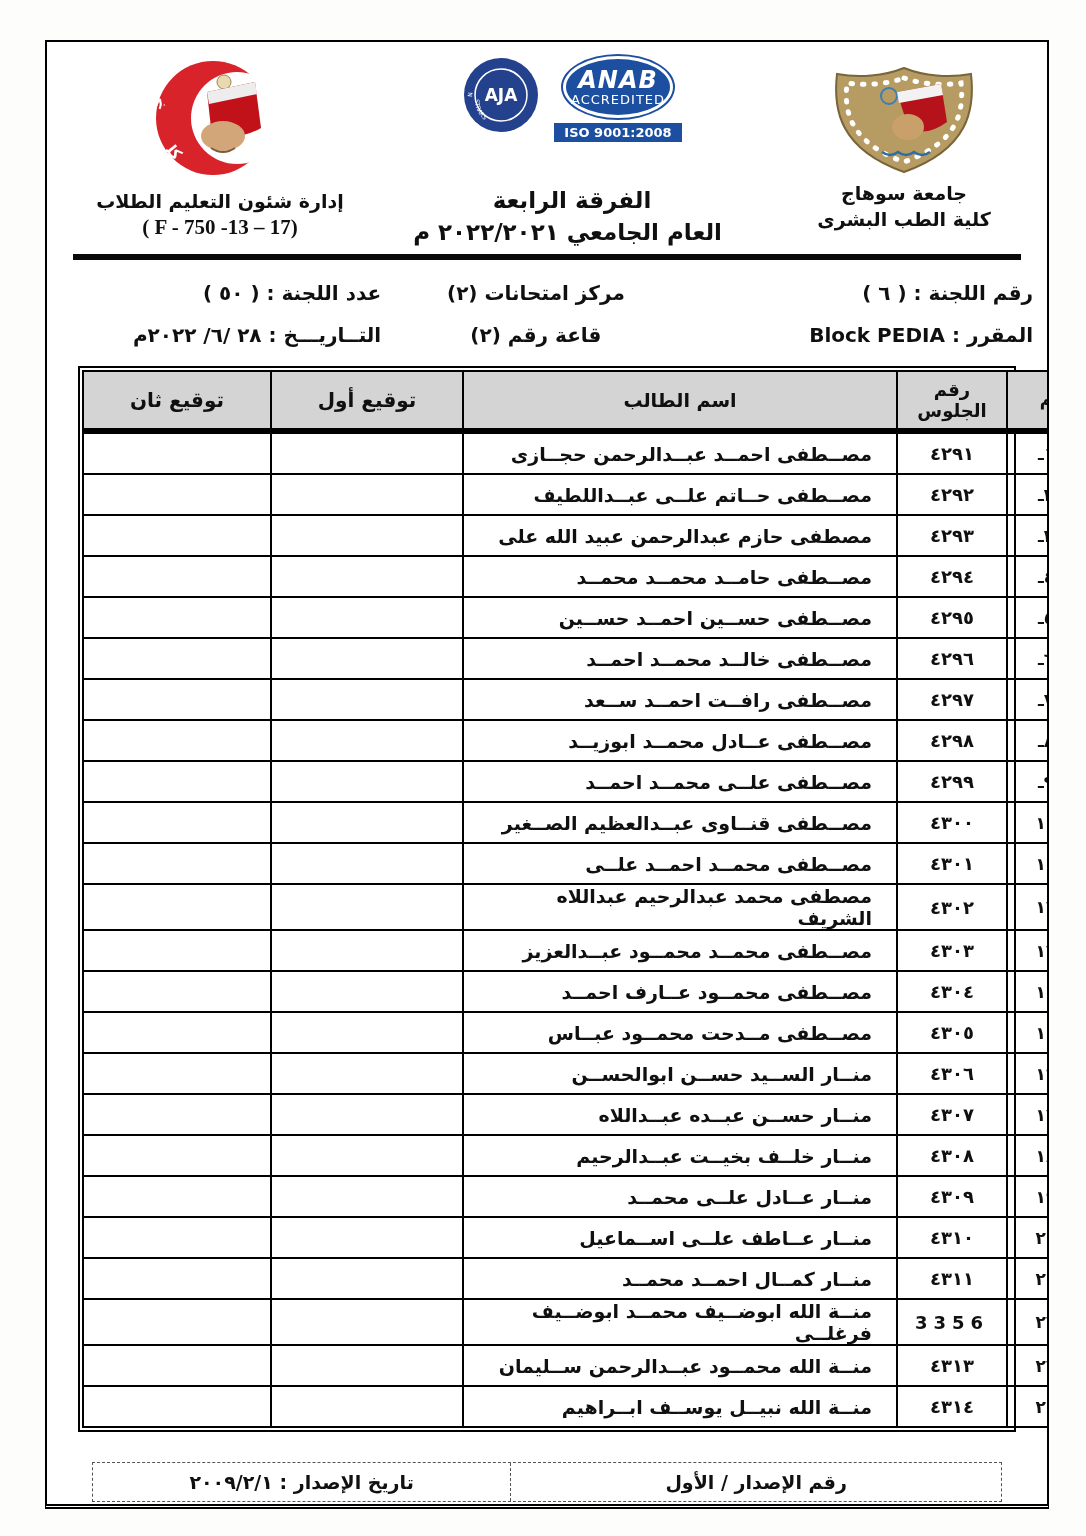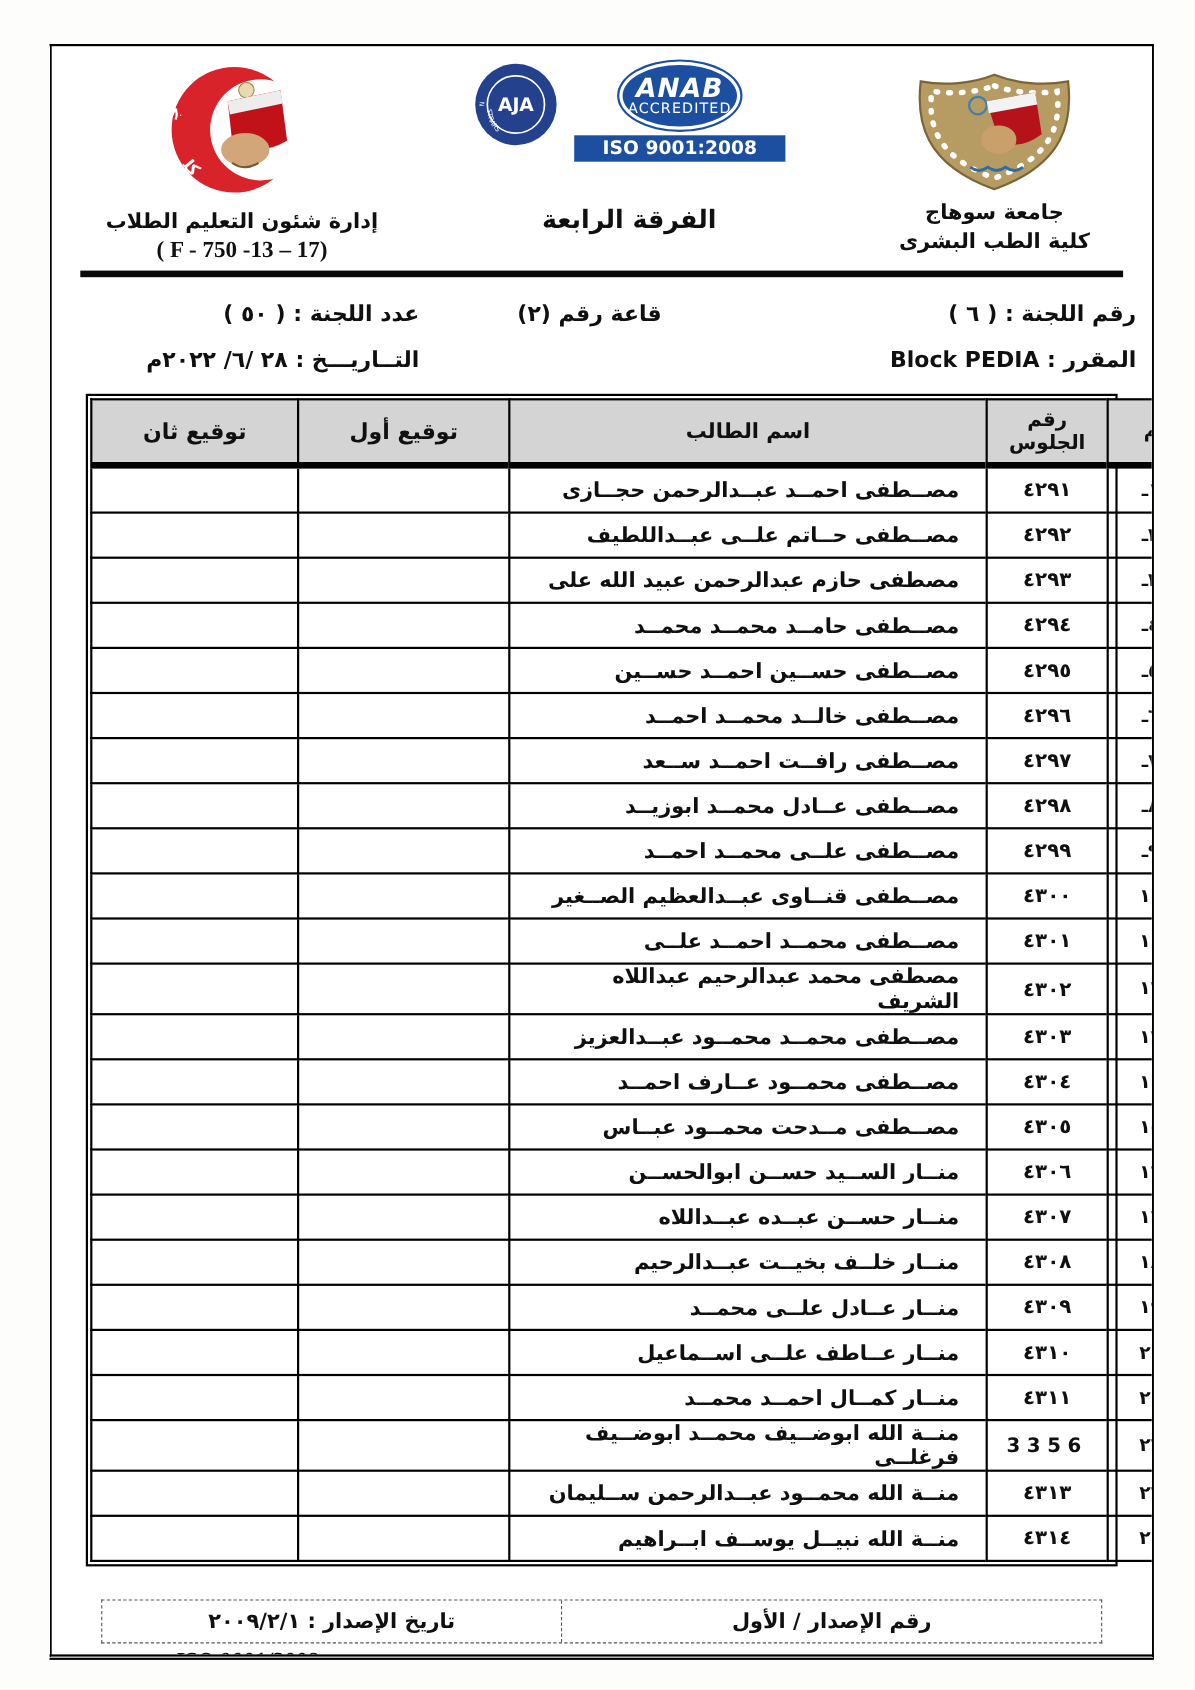--- a/index.html
+++ b/index.html
@@ -18,22 +18,22 @@
   .h-cap{font-size:19px;font-weight:bold;line-height:26px;white-space:nowrap;}
   .h-title{font-size:23px;font-weight:bold;line-height:32px;white-space:nowrap;}
   .serif{font-family:"Liberation Serif",serif;font-size:21px;}
   .logos{display:flex;align-items:flex-start;justify-content:center;gap:14px;height:128px;}
   .anab{display:flex;flex-direction:column;align-items:center;text-align:right;}
   .anab-ellipse{width:104px;height:56px;border-radius:50%;background:#1d4fa0;color:#fff;
         display:flex;flex-direction:column;align-items:center;justify-content:center;
         border:3px solid #fff;box-shadow:0 0 0 2px #1d4fa0;}
   .anab-name{font-size:24px;font-weight:bold;font-style:italic;line-height:24px;letter-spacing:1px;}
   .anab-acc{font-size:13px;letter-spacing:1px;}
-  .anab-iso{margin-top:5px;background:#1d4fa0;color:#fff;font-size:17px;font-weight:bold;
-        padding:2px 26px;white-space:nowrap;}
+  .anab-iso{margin-top:5px;background:#1d4fa0;color:#fff;font-size:13px;font-weight:bold;
+        padding:2px 10px;white-space:nowrap;}
 
   
   .sep{height:6px;background:#0a0a0a;margin:6px 26px 0 26px;}
   .info{display:flex;padding:12px 14px 0 30px;font-size:20px;font-weight:bold;}
   .info div{line-height:42px;white-space:nowrap;}
   .i1{width:40%;text-align:right;}
   .i2{width:24%;text-align:center;}
   .i3{width:36%;text-align:right;padding-right:40px;box-sizing:border-box;}
 
   
@@ -100,20 +100,21 @@
             <text font-size="6" fill="#ffffff" font-family="DejaVu Sans, sans-serif">
               <textPath href="#ajaTop" startOffset="6%">ANGLO JAPANESE AMERICAN</textPath>
             </text>
             <text font-size="6" fill="#ffffff" font-family="DejaVu Sans, sans-serif">
               <textPath href="#ajaBot" startOffset="28%">REGISTRARS</textPath>
             </text>
             <text x="39" y="45" text-anchor="middle" font-size="17" font-weight="bold" fill="#ffffff" font-family="DejaVu Sans, sans-serif">AJA</text>
           </svg>
         </div>
         <div class="h-title">الفرقة الرابعة</div>
+        <div class="h-title">العام الجامعي ٢٠٢٢/٢٠٢١ م</div>
       </div>
 
       <div class="h-col h-left">
         <svg width="186" height="128" viewBox="0 0 186 128">
           <circle cx="86" cy="62" r="57" fill="#d8232b"></circle>
           <circle cx="110" cy="62" r="46" fill="#ffffff"></circle>
           <circle cx="97" cy="26" r="7" fill="#e8d9b0" stroke="#9a8550" stroke-width="1"></circle>
           <path d="M80 36 L128 26 L134 72 Q106 88 84 72 Z" fill="#c1121a"></path>
           <path d="M80 36 L128 26 L130 38 L82 48 Z" fill="#ededed"></path>
           <ellipse cx="96" cy="80" rx="22" ry="15" fill="#d2a679"></ellipse>
@@ -135,20 +136,21 @@
     </div>
 
     <div class="sep"></div>
 
     <div class="info" dir="rtl">
       <div class="i1">
         <div>رقم اللجنة : ( ٦ )</div>
         <div>المقرر : Block PEDIA</div>
       </div>
       <div class="i2">
+        <div>مركز امتحانات (٢)</div>
         <div>قاعة رقم (٢)</div>
       </div>
       <div class="i3">
         <div>عدد اللجنة : ( ٥٠ )</div>
         <div>التــاريـــخ : ٢٨ /٦/ ٢٠٢٢م</div>
       </div>
     </div>
 
     <div class="table-wrap">
       <table dir="rtl">

